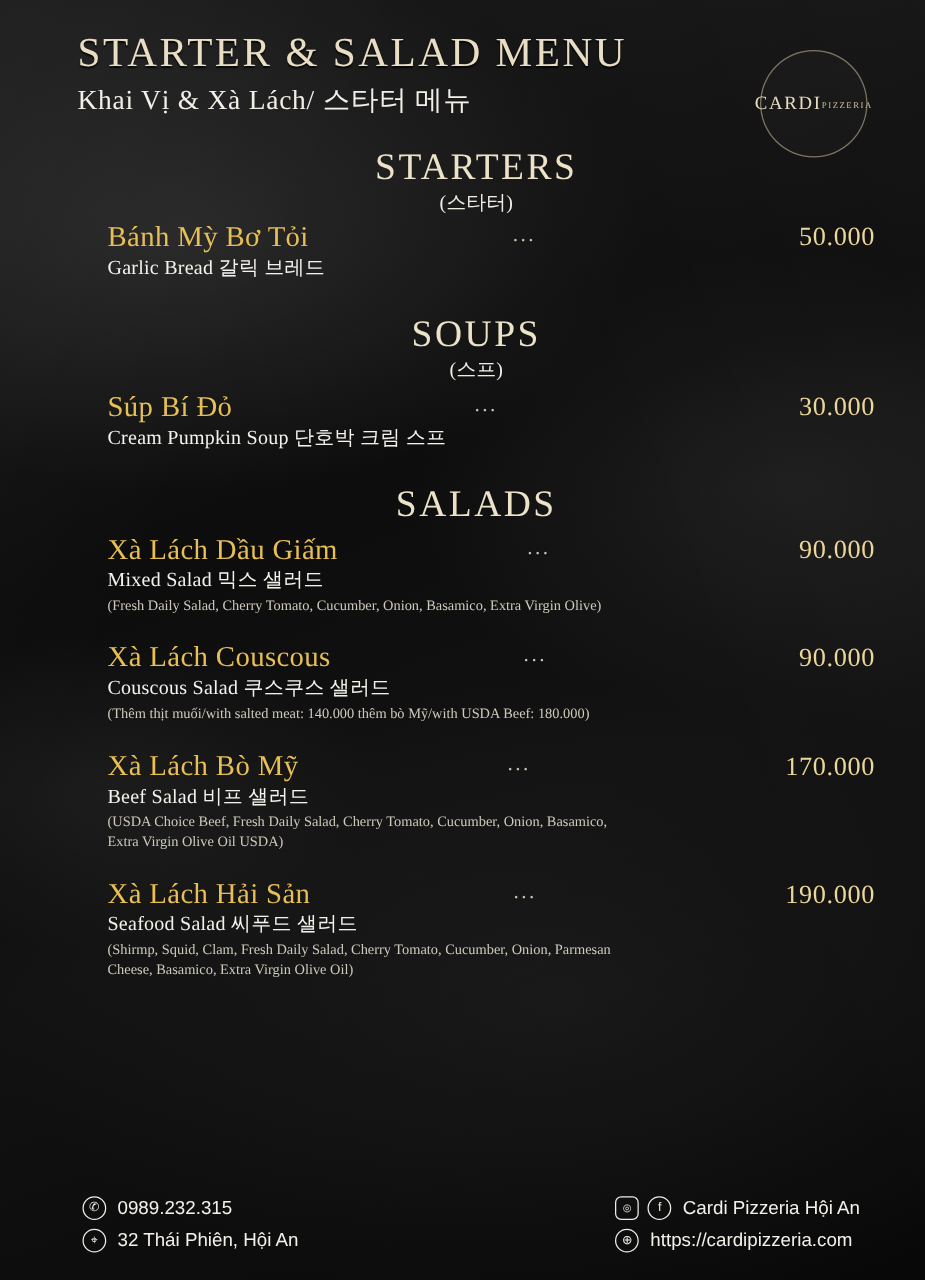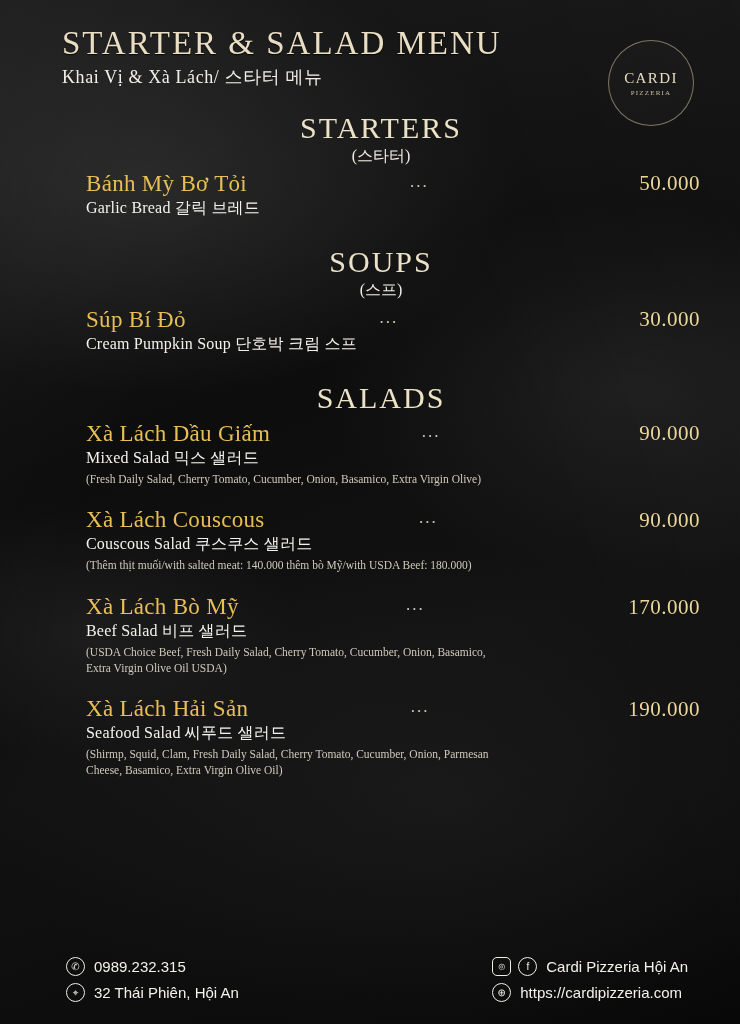--- a/index.html
+++ b/index.html
@@ -50,35 +50,35 @@
     font-size: 33px;
     letter-spacing: 2.0px;
     line-height: 1.06;
     font-family: "Liberation Serif", serif;
     font-weight: normal;
     margin: 0;
     text-shadow: 0 1px 1px rgba(0,0,0,.8);
   }
   .menu-subtitle {
     color: #f2efe8;
-    font-size: 18px;
+    font-size: 22px;
     letter-spacing: 0.6px;
     margin-top: 4px;
     font-family: "Liberation Serif", serif;
   }
   .logo {
     position: absolute;
     right: 6px;
     top: 14px;
     width: 84px;
     height: 84px;
     border-radius: 50%;
     border: 1px solid rgba(210,195,160,0.55);
     display: flex;
-    flex-direction: column;
+    flex-direction: row;
     align-items: center;
     justify-content: center;
     background: rgba(255,255,255,0.02);
   }
   .logo .logo-main {
     color: #e6dcc2;
     font-size: 15px;
     letter-spacing: 1.4px;
     font-family: "Liberation Serif", serif;
   }

